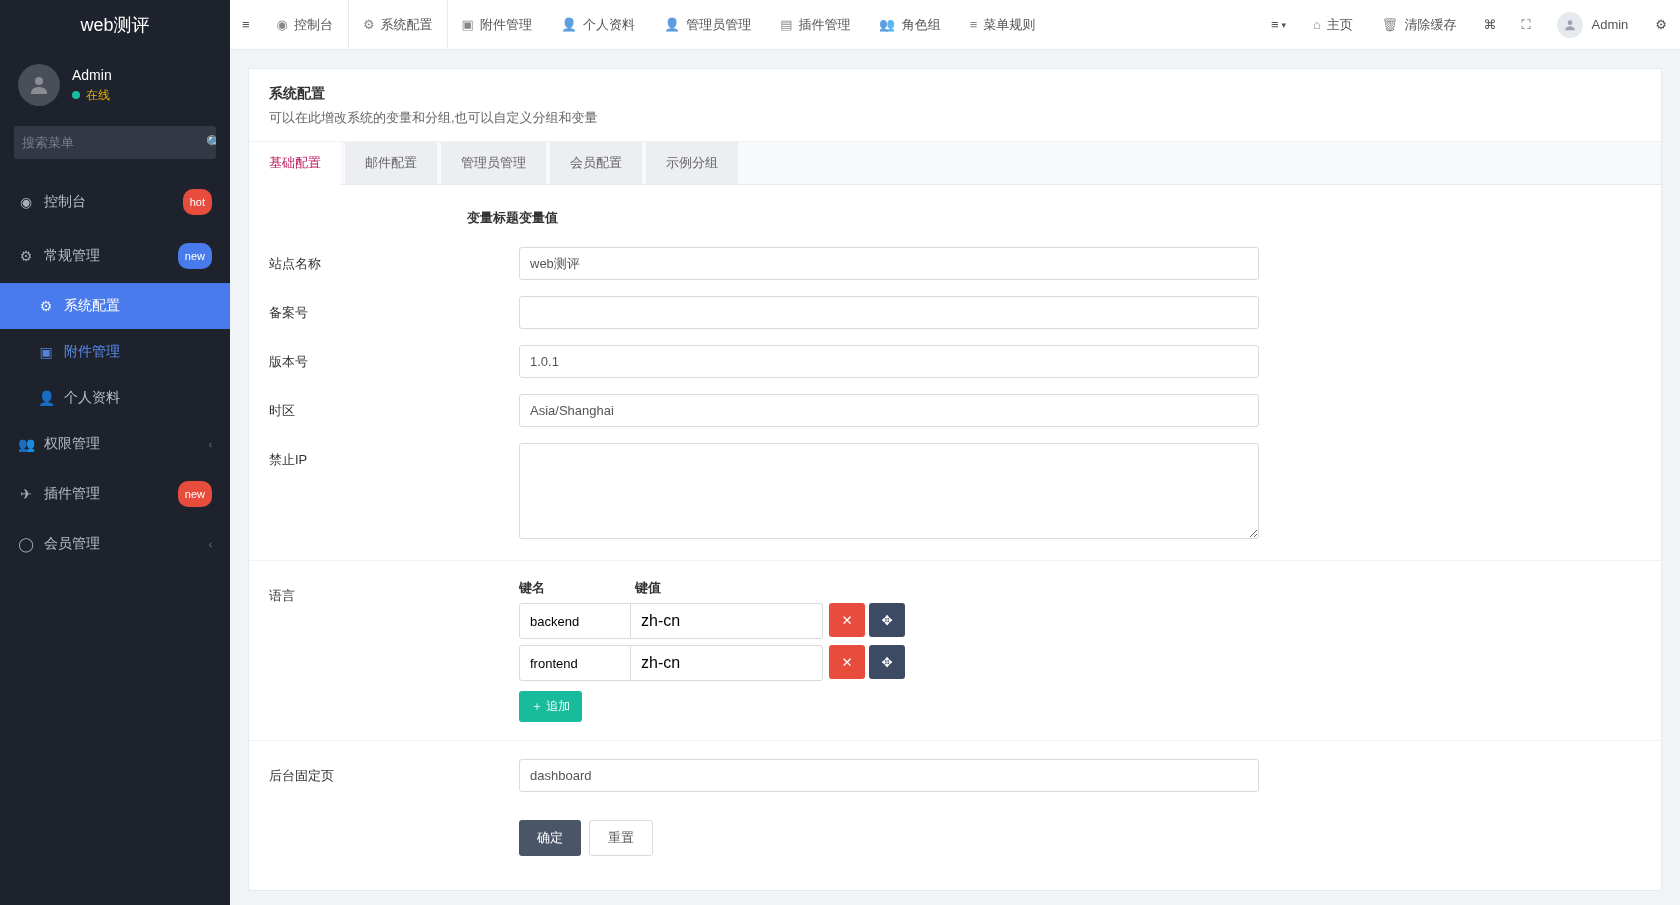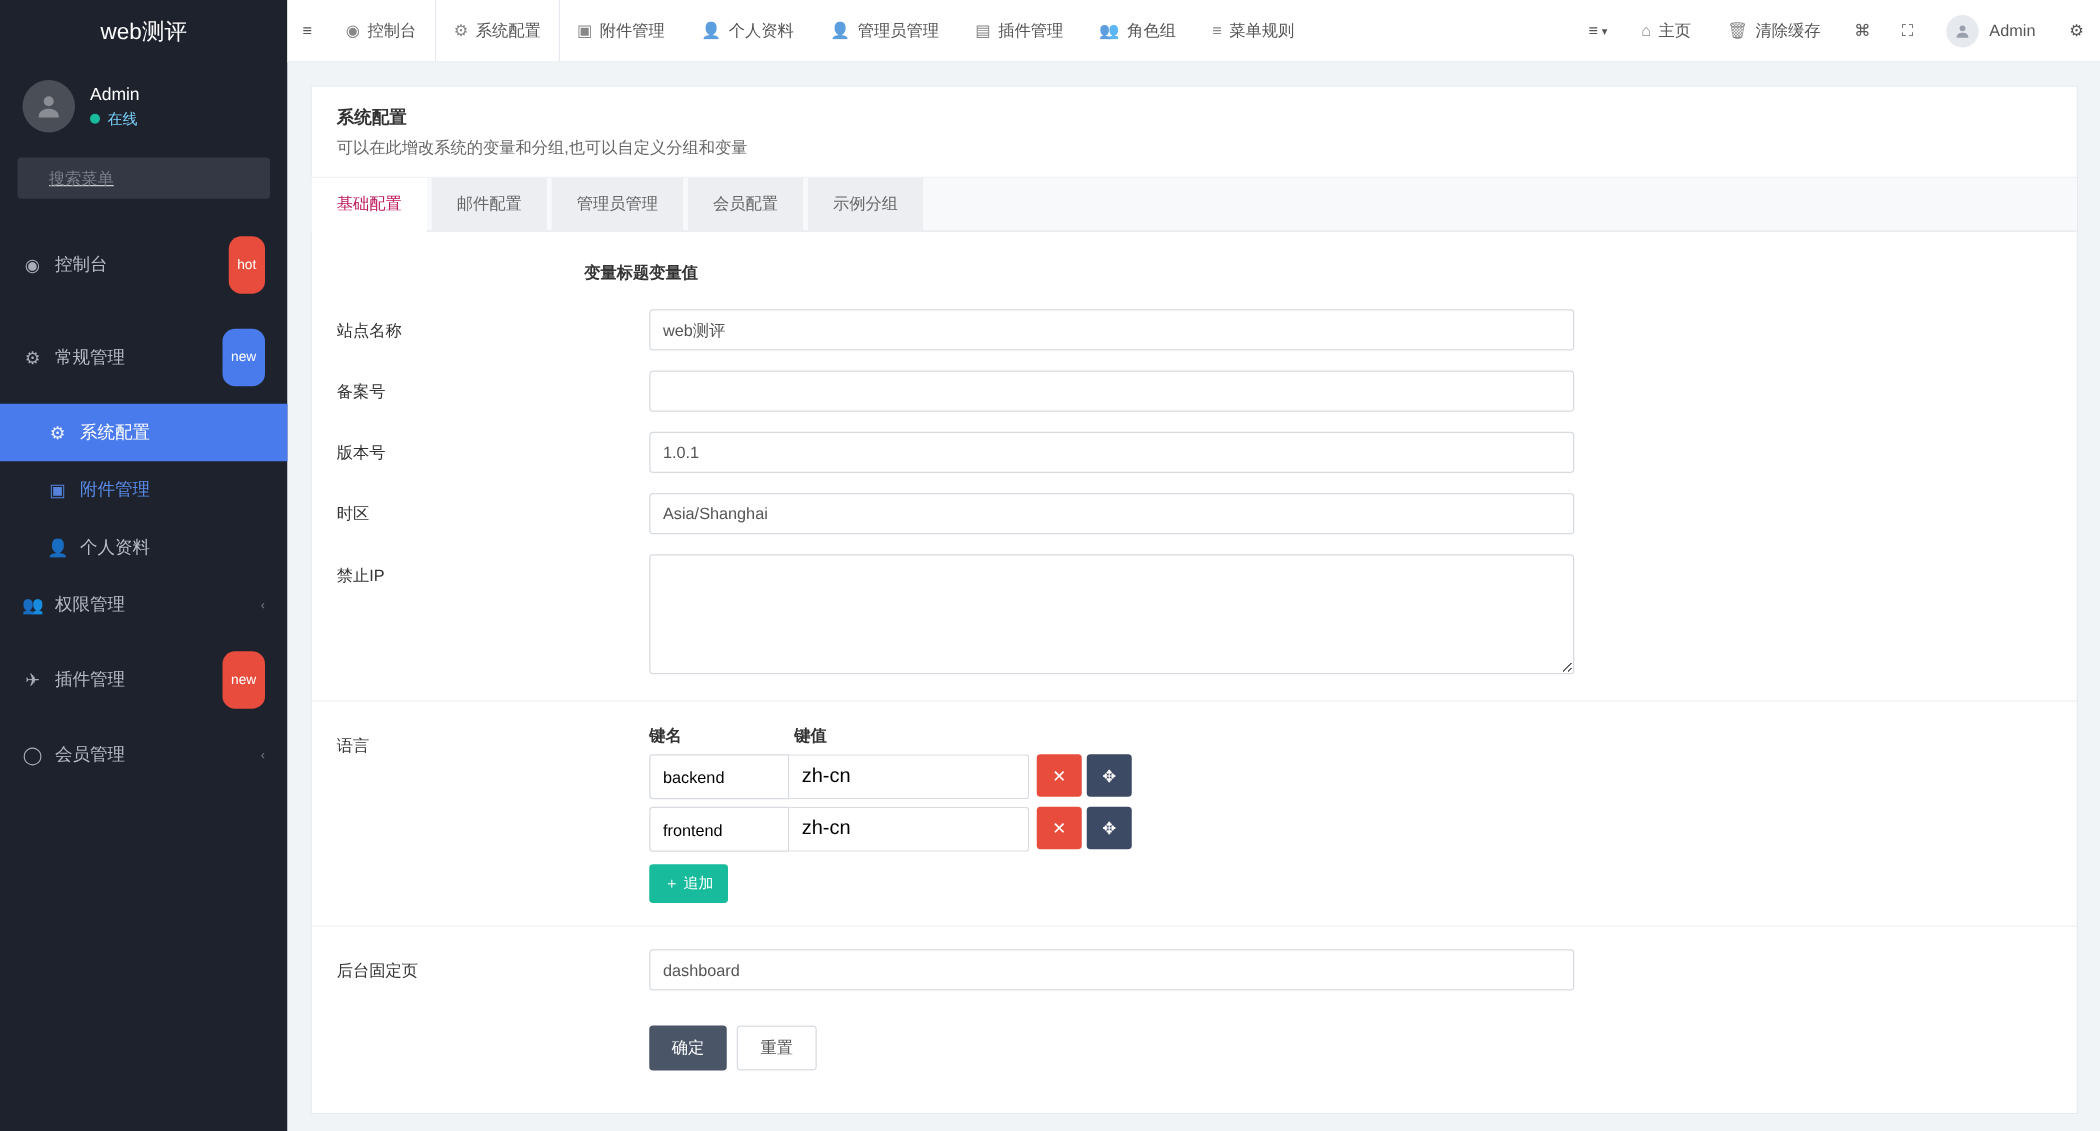--- a/index.html
+++ b/index.html
@@ -7,34 +7,34 @@
 
 .layout { display: flex; width: 1680px; height: 905px; overflow: hidden; }
 
 
 .sidebar { width: 230px; background: #1e222d; color: #fff; display: flex; flex-direction: column; }
 .brand { height: 50px; display: flex; align-items: center; justify-content: center; font-size: 18px; color: #fff; }
 .user-panel { display: flex; align-items: center; padding: 14px 18px 10px 18px; }
 .avatar { width: 42px; height: 42px; border-radius: 50%; background: #4a4e57; display: flex; align-items: center; justify-content: center; margin-right: 12px; }
 .avatar svg { width: 24px; height: 24px; fill: #8a8d94; }
 .user-name { color: #fff; font-size: 14px; }
-.status { color: #7dd3fc; font-size: 12px; margin-top: 4px; display: flex; align-items: center; }
+.status { color: #eab308; font-size: 12px; margin-top: 4px; display: flex; align-items: center; }
 .status-dot { width: 8px; height: 8px; border-radius: 50%; background: #18bc9c; margin-right: 6px; display: inline-block; }
 .search-box { margin: 10px 14px; display: flex; background: #343845; border-radius: 3px; overflow: hidden; }
-.search-input { flex: 1; background: transparent; border: none; outline: none; color: #ccc; padding: 9px 25px; font-size: 13px; text-decoration: underline; }
+.search-input { flex: 1; background: transparent; border: none; outline: none; color: #ccc; padding: 9px 8px; font-size: 13px; }
 .search-input::placeholder { color: #7a7e88; }
 .search-btn { width: 38px; background: transparent; border: none; color: #7a7e88; cursor: pointer; }
 
 .menu { list-style: none; margin-top: 6px; }
 .menu-item { display: flex; align-items: center; padding: 14px 18px; color: #b8bcc5; cursor: pointer; position: relative; font-size: 14px; }
 .menu-item.active { background: #4a7bec; color: #fff; }
 .menu-item.sub { padding-left: 38px; }
 .menu-item.sub-attach { color: #5a8dee; }
 .menu-icon { width: 16px; margin-right: 10px; text-align: center; opacity: 0.9; }
-.menu-badge { margin-left: auto; font-size: 11px; padding: 17px 7px; border-radius: 10px; color: #fff; }
+.menu-badge { margin-left: auto; font-size: 11px; padding: 7px 7px; border-radius: 10px; color: #fff; }
 .badge-hot { background: #e74c3c; }
 .badge-new { background: #4a7bec; }
 .badge-new2 { background: #e74c3c; }
 .menu-caret { margin-left: auto; font-size: 10px; color: #7a7e88; }
 
 
 .main { flex: 1; display: flex; flex-direction: column; background: #f1f4f6; }
 
 
 .topbar { height: 50px; background: #fff; border-bottom: 1px solid #e6e9ed; display: flex; align-items: stretch; }

